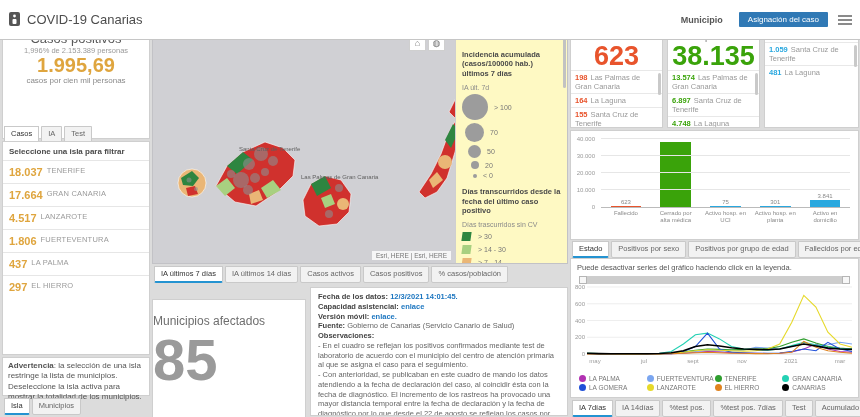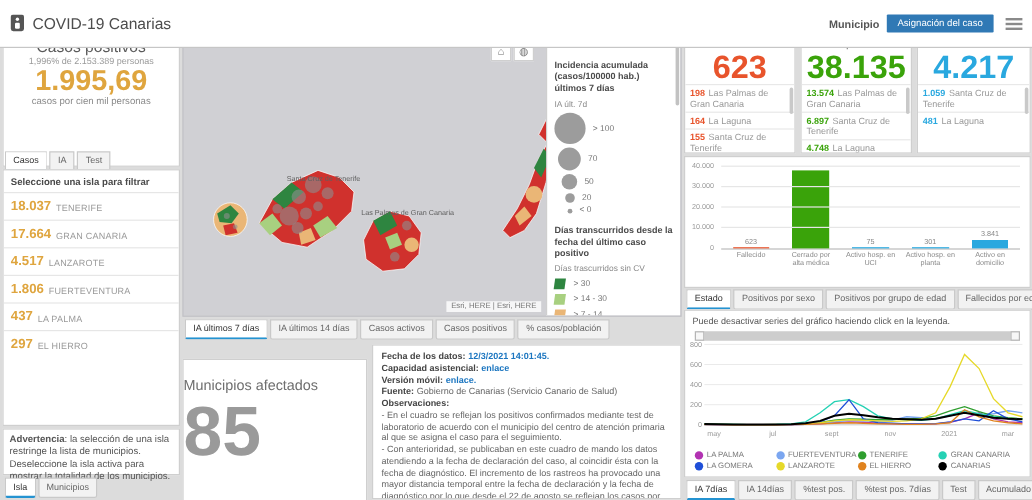--- a/index.html
+++ b/index.html
@@ -5,53 +5,53 @@
   html,body{margin:0;padding:0}
   body{width:860px;height:417px;overflow:hidden;position:relative;
        font-family:"Liberation Sans",sans-serif;background:#dcdcdc;color:#4a4a4a;}
   .abs{position:absolute;box-sizing:border-box}
   .card{background:#fff;border:1px solid #cfcfcf}
   
   #header{left:0;top:0;width:860px;height:40px;background:#fff;border-bottom:1px solid #c6c6c6;
           display:flex;align-items:center;padding:0 8px;z-index:5}
   #header .title{font-size:13px;color:#4d4d4d;margin-left:6px}
   #header .spacer{flex:1}
-  #header .muni{font-size:9px;font-weight:bold;color:#555;margin-right:6px}
+  #header .muni{font-size:9px;font-weight:bold;color:#555;margin-right:16px}
   .blue-btn{background:#3079b5;color:#fff;font-size:8px;padding:3px 9px;border:none;border-radius:1px;cursor:pointer}
   .burger{width:14px;height:10px;margin-left:10px;display:flex;flex-direction:column;justify-content:space-between;cursor:pointer}
   .burger span{height:2px;background:#8a8a8a}
   
   .tabs{display:flex;gap:2px;font-size:7.5px;color:#666}
   .tab{background:#f2f2f2;border:1px solid #c9c9c9;padding:2px 6px 3px;white-space:nowrap;cursor:pointer;border-radius:0 0 2px 2px}
   .tab.sel{background:#fff;color:#333;border-bottom:2px solid #2493d1}
   
   #pos-card{left:2px;top:27px;width:148px;height:112px;text-align:center}
   #pos-card .t{font-size:13px;color:#5a5a5a;margin-top:3px}
   #pos-card .big1{font-size:29px;font-weight:bold;color:#dfa53e;line-height:1.05}
   #pos-card .pct{font-size:7.5px;color:#9a9a9a}
-  #pos-card .big2{font-size:24px;font-weight:bold;color:#dfa53e;line-height:1.05}
+  #pos-card .big2{font-size:20px;font-weight:bold;color:#dfa53e;line-height:1.05}
   #pos-card .sub{font-size:8px;color:#8a8a8a}
   #pos-tabs{left:4px;top:126px}
   #island-card{left:2px;top:141px;width:148px;height:214px;overflow:hidden}
   #island-card .hd{font-size:8px;font-weight:bold;color:#4a4a4a;padding:5px 6px 4px}
-  .isl-row{border-top:1px solid #e6e6e6;padding:5px 6px;cursor:pointer;display:flex;align-items:flex-end;gap:4px}
+  .isl-row{border-top:1px solid #e6e6e6;padding:5px 6px;cursor:pointer;display:flex;align-items:flex-start;gap:4px}
   .isl-val{font-size:11px;font-weight:bold;color:#dfa53e}
   .isl-name{font-size:7.5px;color:#9a9a9a;letter-spacing:.2px}
   #warn-card{left:2px;top:357px;width:148px;height:39px;background:#fff;border:1px solid #cfcfcf;
              font-size:8px;color:#555;line-height:1.3;padding:3px 5px}
   #left-tabs{left:4px;top:398px}
   
   #map-card{left:152px;top:27px;width:416px;height:237px;background:#d0d0d4;border:1px solid #c2c2c6;overflow:hidden}
   #map-tabs{left:154px;top:266px}
   .map-btns{right:122px;top:6px;display:flex;gap:2px}
   .map-btn{width:15px;height:15px;background:#fff;border:1px solid #cfcfcf;font-size:9px;color:#6e6e6e;
            display:flex;align-items:center;justify-content:center;cursor:pointer}
   #attrib{right:116px;bottom:3px;background:rgba(255,255,255,.8);font-size:6.5px;color:#777;padding:1px 4px}
   
-  #map-legend{right:0;top:0;bottom:0;width:112px;background:#ffffff;border-left:1px solid #cfcfcf;padding:22px 6px 4px;overflow:hidden}
+  #map-legend{right:0;top:0;bottom:0;width:112px;background:#fef9c3;border-left:1px solid #cfcfcf;padding:22px 6px 4px;overflow:hidden}
   #map-legend .lt{font-size:7.5px;font-weight:bold;color:#4a4a4a;line-height:1.25}
   #map-legend .ls{font-size:7px;color:#8a8a8a;margin-top:6px}
   .bub-row{display:flex;align-items:center;margin-top:3px}
   .bub{border-radius:50%;background:#9c9c9c;flex:0 0 auto}
   .bub-lab{font-size:7px;color:#777;margin-left:6px}
   .cv-row{display:flex;align-items:center;margin-top:4px}
   .cv-sq{width:9px;height:9px;transform:skewX(-8deg);flex:0 0 auto}
   .cv-lab{font-size:7px;color:#777;margin-left:7px}
   .lg-scroll{position:absolute;right:1px;top:2px;width:3px;height:58px;background:#c2c2c2;border-radius:2px}
   
@@ -314,21 +314,20 @@
       <span class="sv" style="color:#3aa30a">13.574</span><span class="sl">Las Palmas de Gran Canaria</span></div>
     <div class="stat-row">
       <span class="sv" style="color:#3aa30a">6.897</span><span class="sl">Santa Cruz de Tenerife</span></div>
     <div class="stat-row">
       <span class="sv" style="color:#3aa30a">4.748</span><span class="sl">La Laguna</span></div>
     <div class="mini-scroll"></div>
   </div>
 </div>
 <div class="abs card stat" style="left:764px;width:95px">
   <div class="t">Activos</div>
-  <div class="v" style="color:#29a8df">4.217</div>
   <div class="stat-rows">
     <div class="stat-row">
       <span class="sv" style="color:#29a8df">1.059</span><span class="sl">Santa Cruz de Tenerife</span></div>
     <div class="stat-row">
       <span class="sv" style="color:#29a8df">481</span><span class="sl">La Laguna</span></div>
     <div class="mini-scroll"></div>
   </div>
 </div>
 
 <div id="bar-card" class="abs card">

